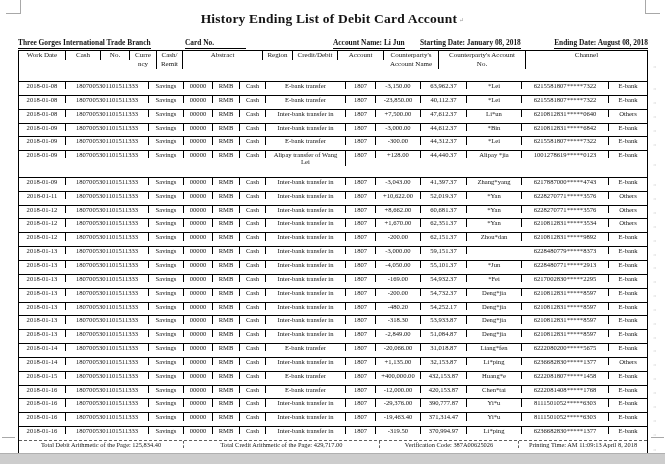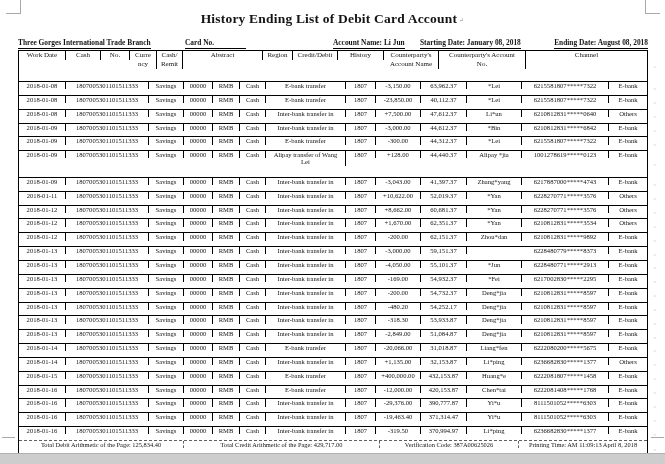--- a/index.html
+++ b/index.html
@@ -79,21 +79,21 @@
       <div class="cell c0">Work Date</div>
       <div class="cell c2">Cash</div>
       <div class="cell c3">No.</div>
       <div class="cell c4">Curre
 ncy</div>
       <div class="cell c5">Cash/
 Remit</div>
       <div class="cell c6">Abstract</div>
       <div class="cell c7">Region</div>
       <div class="cell c8">Credit/Debit</div>
-      <div class="cell c9">History</div>
+      <div class="cell c9">Account</div>
       <div class="cell c10">Counterparty's
 Account Name</div>
       <div class="cell c11">Counterparty's Account
 No.</div>
       <div class="cell c12">Channel</div>
     </div>
     <div class="row trow">
       <div class="cell c0">2018-01-08</div>
       <div class="cell c1">1807005301101511333</div>
       <div class="cell c2">Savings</div>

